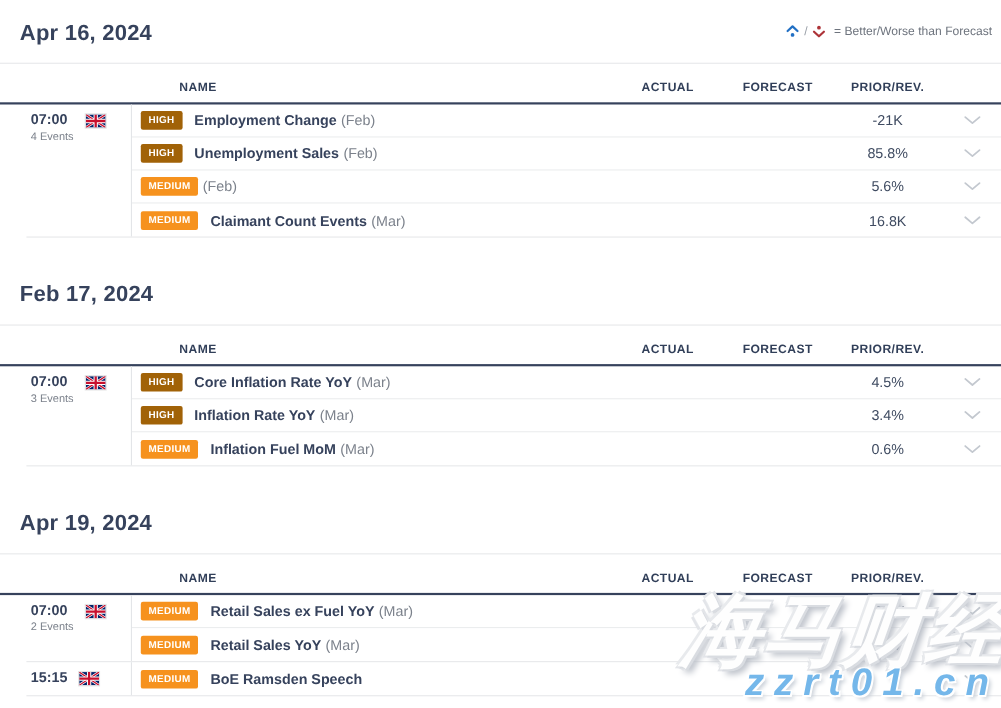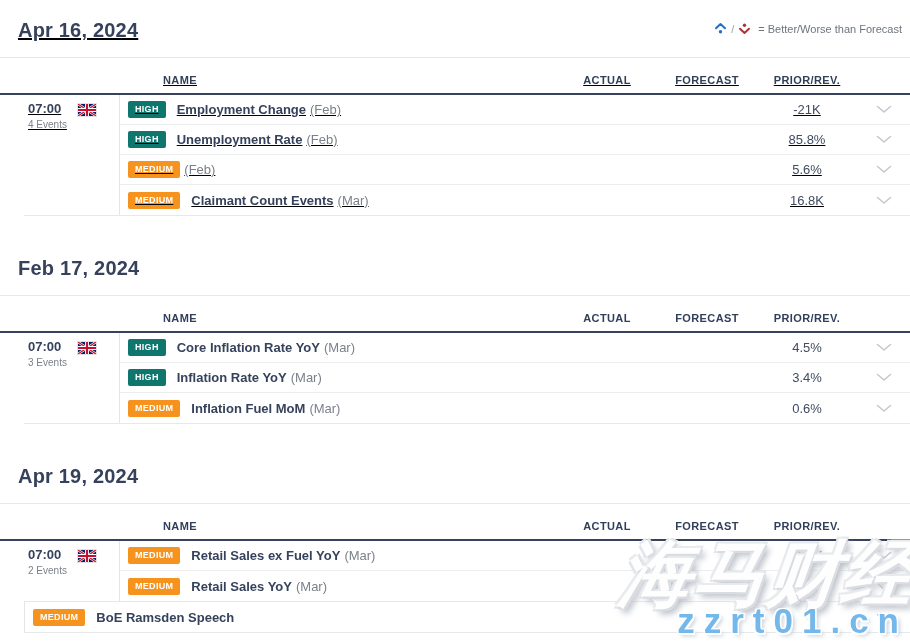--- a/index.html
+++ b/index.html
@@ -14,21 +14,21 @@
     position:absolute; top:22px; right:8px;
     display:flex; align-items:center; gap:3px;
     font-size:11px; color:#6e747e;
   }
   .legend .slash { color:#9aa0a8; margin:0 1px; }
   .legend svg { display:block; }
   .legend-text { margin-left:4px; }
   
   .sections { position:absolute; inset:0; }
   .section { margin-top:40px; }
-  .section:first-child { margin-top:18px;text-decoration:underline; }
+  .section:first-child { margin-top:18px; }
   .section-title {
     font-size:20px; line-height:24px; font-weight:bold;
     color:#36425c; padding-left:18px; letter-spacing:.2px;
   }
   .section-rule { border-top:1px solid #e7e8ea; margin-top:15px; }
   .thead {
     display:flex; align-items:flex-end; height:37px;
     border-bottom:2px solid #36425c; padding-bottom:7px;
   }
   .col-name {
@@ -55,21 +55,21 @@
   .event-row {
     display:flex; align-items:center; height:30px;
     border-bottom:1px solid #ebedee; cursor:pointer;
   }
   .event-row:last-child { border-bottom:none; }
   .badge {
     margin-left:8px; padding:4px 7px; border-radius:2px;
     font-size:9px; font-weight:bold; color:#fff; letter-spacing:.3px;
     line-height:9px; flex:0 0 auto;
   }
-  .badge.high { background:#0f766e; }
+  .badge.high { background:#a16207; }
   .badge.medium { background:#f6921e; }
   .ev-name-cell { flex:1; display:flex; align-items:center; overflow:hidden; }
   .ev-name { margin-left:11px; font-size:13px; font-weight:bold; color:#36425c; white-space:nowrap; }
   .ev-period { margin-left:4px; font-size:13px; color:#7b818b; white-space:nowrap; }
   .val-cell { width:100px; text-align:center; font-size:13px; color:#3f4b61; }
   .chev-cell { width:53px; display:flex; justify-content:center; align-items:center; }
   .chev-cell svg { display:block; }
   
   .wm-cn {
     position:absolute; top:534px; right:-6px; z-index:5;
@@ -77,21 +77,21 @@
     font-family: sans-serif;
     color:#fefefe; letter-spacing:2px; transform:skewX(-6deg);
     text-shadow:
       2px 2px 0 #d9dce1, -2px -2px 0 #e8eaed,
       2px -2px 0 #e3e5e9, -2px 2px 0 #e3e5e9,
       5px 5px 6px #b8bdc6;
     pointer-events:none; white-space:nowrap;
   }
   .wm-url {
     position:absolute; top:601px; right:2px; z-index:6;
-    font-size:35px; font-weight:bold; 
+    font-size:35px; font-weight:bold; font-style:italic;
     color:#74b7ea; letter-spacing:9px;
     text-shadow:
       1.5px 1.5px 0 #fff, -1.5px -1.5px 0 #fff,
       1.5px -1.5px 0 #fff, -1.5px 1.5px 0 #fff,
       3px 3px 4px #c6cdd6;
     pointer-events:none; white-space:nowrap;
   }
 </style>
 </head>
 <body>
@@ -155,21 +155,21 @@
     <span class="val-cell">-21K</span>
     <span class="chev-cell">
       <svg width="16" height="9" viewBox="0 0 16 9">
         <path d="M1.5 1.5 L8 7 L14.5 1.5" fill="none" stroke="#c3c8cf" stroke-width="1.6" stroke-linecap="round" stroke-linejoin="round"></path>
       </svg>
     </span>
   </div>
               <div class="event-row">
     <span class="badge high">HIGH</span>
     <span class="ev-name-cell">
-      <span class="ev-name">Unemployment Rate</span>
+      <span class="ev-name">Unemployment Sales</span>
       <span class="ev-period">(Feb)</span>
     </span>
     <span class="val-cell"></span>
     <span class="val-cell"></span>
     <span class="val-cell">85.8%</span>
     <span class="chev-cell">
       <svg width="16" height="9" viewBox="0 0 16 9">
         <path d="M1.5 1.5 L8 7 L14.5 1.5" fill="none" stroke="#c3c8cf" stroke-width="1.6" stroke-linecap="round" stroke-linejoin="round"></path>
       </svg>
     </span>
@@ -338,20 +338,35 @@
     <span class="val-cell">-0.4%</span>
     <span class="chev-cell">
       <svg width="16" height="9" viewBox="0 0 16 9">
         <path d="M1.5 1.5 L8 7 L14.5 1.5" fill="none" stroke="#c3c8cf" stroke-width="1.6" stroke-linecap="round" stroke-linejoin="round"></path>
       </svg>
     </span>
   </div>
             </div>
   </div>
           <div class="group">
+    <div class="time-col">
+      <div class="time-block">
+        <div class="time">15:15</div>
+        <div class="count"></div>
+      </div>
+      <span class="flag">
+        <svg width="20" height="14" viewBox="0 0 60 40">
+          <rect width="60" height="40" fill="#012169"></rect>
+          <path d="M0,0 L60,40 M60,0 L0,40" stroke="#ffffff" stroke-width="8"></path>
+          <path d="M0,0 L60,40 M60,0 L0,40" stroke="#C8102E" stroke-width="4"></path>
+          <path d="M30,0 V40 M0,20 H60" stroke="#ffffff" stroke-width="13"></path>
+          <path d="M30,0 V40 M0,20 H60" stroke="#C8102E" stroke-width="7"></path>
+        </svg>
+      </span>
+    </div>
     <div class="events">
               <div class="event-row">
     <span class="badge medium">MEDIUM</span>
     <span class="ev-name-cell">
       <span class="ev-name">BoE Ramsden Speech</span>
       <span class="ev-period"></span>
     </span>
     <span class="val-cell"></span>
     <span class="val-cell"></span>
     <span class="val-cell"></span>

